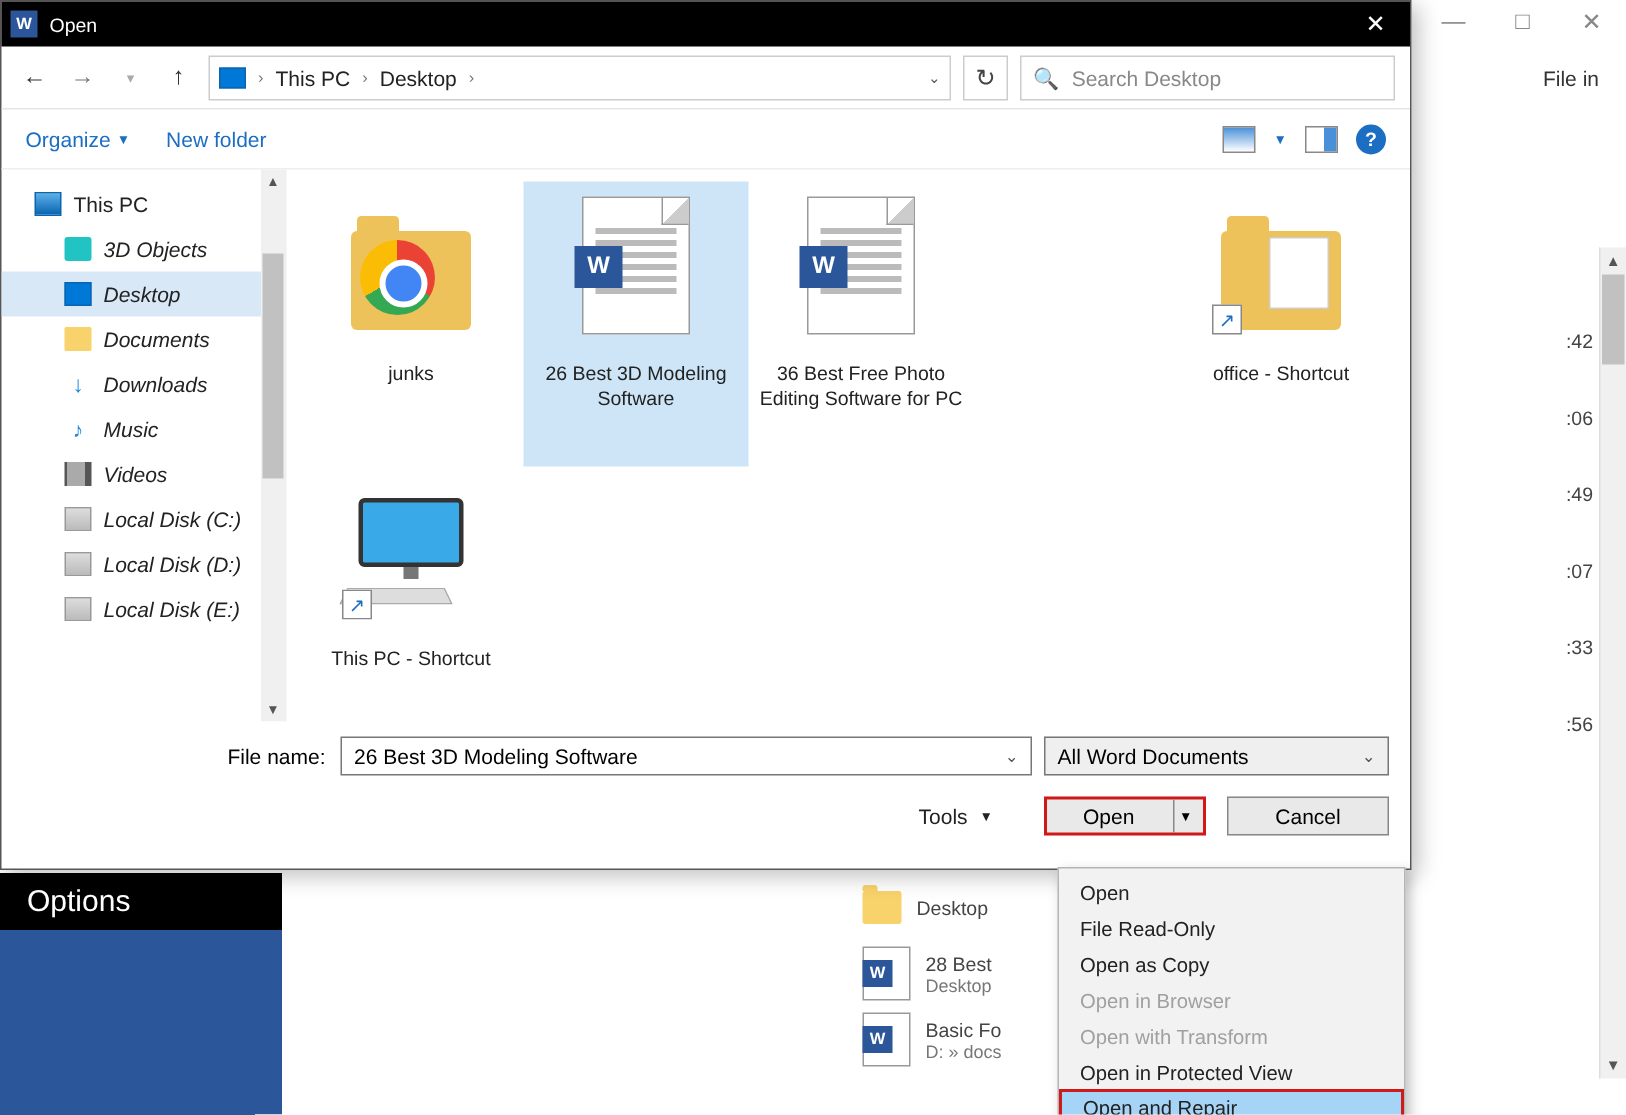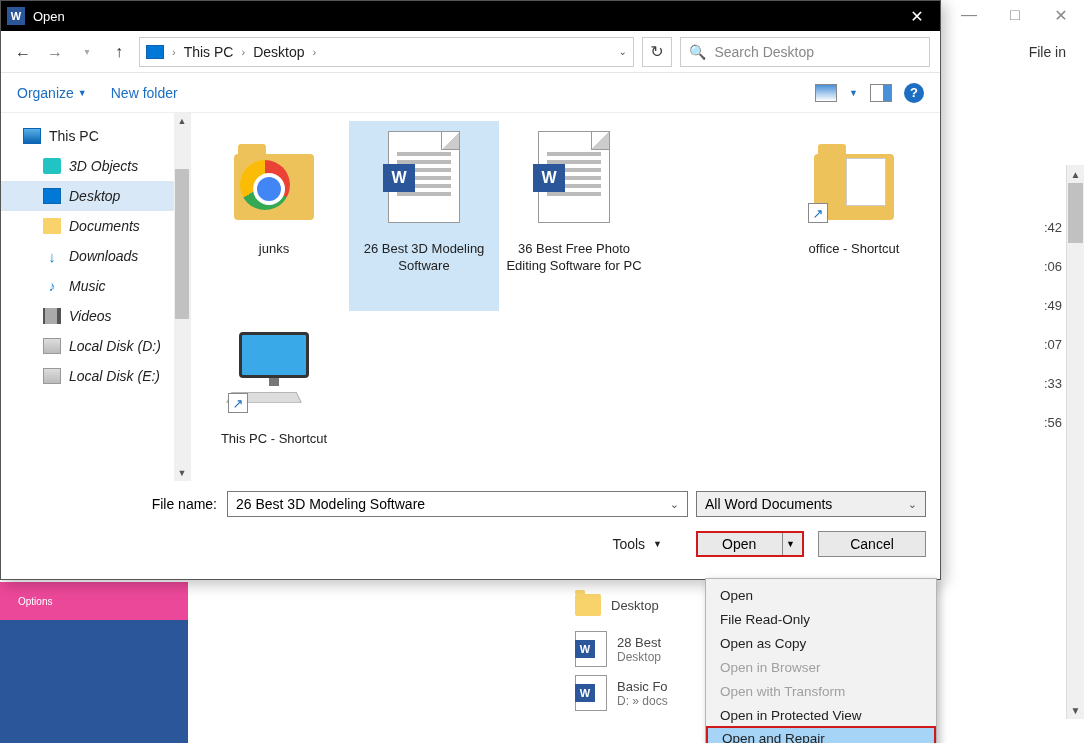--- a/index.html
+++ b/index.html
@@ -3,26 +3,26 @@
 <meta charset="utf-8">
 <style>
 * { margin: 0; padding: 0; box-sizing: border-box; font-family: "Segoe UI", Tahoma, sans-serif; }
 body { background: #fff; width: 1084px; height: 743px; position: relative; overflow: hidden; }
 
 
 .bg-app { position: absolute; top: 0; left: 0; right: 0; bottom: 0; background: #fff; }
 .bg-title { position: absolute; top: 0; left: 940px; right: 0; height: 30px; display: flex; justify-content: flex-end; align-items: center; }
 .bg-title .winbtn { width: 46px; height: 30px; display: flex; align-items: center; justify-content: center; color: #888; }
 .bg-signin { position: absolute; top: 44px; right: 18px; font-size: 14px; color: #333; }
-.bg-list { position: absolute; top: 220px; right: 22px; display: flex; flex-direction: column; gap: 24px; font-size: 13px; color: #444; text-align: right; }
+.bg-list { position: absolute; top: 220px; right: 22px; display: flex; flex-direction: column; gap: 36px; font-size: 13px; color: #444; text-align: right; }
 .bg-scroll { position: absolute; top: 165px; right: 0; width: 18px; bottom: 24px; background: #f0f0f0; border-left: 1px solid #ddd; }
 .bg-scroll .sbtn { height: 18px; display:flex; align-items:center; justify-content:center; color:#555; font-size:10px; }
 .bg-scroll .sthumb { position:absolute; top:18px; left:1px; right:1px; height:60px; background:#c1c1c1; }
 
-.bg-options { position:absolute; left:0; top:582px; width:188px; height:38px; background:#ec4899; color:#fff; display:flex; align-items:center; padding-left:18px; font-size:10px; }
+.bg-options { position:absolute; left:0; top:582px; width:188px; height:38px; background:#000000; color:#fff; display:flex; align-items:center; padding-left:18px; font-size:20px; }
 .bg-darkblue { position:absolute; left:0; top:620px; width:188px; bottom:0; background:#2b579a; }
 
 .bg-recent { position:absolute; left:575px; top:583px; right:150px; }
 .bg-recent .row { display:flex; align-items:center; height:44px; gap:10px; }
 .bg-recent .wi { width:32px; height:36px; position:relative; }
 .bg-recent .wi .pg { position:absolute; inset:0; background:#fff; border:1px solid #999; }
 .bg-recent .wi .wb { position:absolute; left:0; top:9px; width:20px; height:18px; background:#2b579a; color:#fff; font-size:11px; font-weight:bold; display:flex; align-items:center; justify-content:center; }
 .bg-recent .tx { display:flex; flex-direction:column; font-size:13px; color:#444; }
 .bg-recent .tx .sub { font-size:12px; color:#777; }
 .bg-recent .time { margin-left:auto; font-size:13px; color:#555; padding-right:60px; }
@@ -237,20 +237,24 @@
         <div class="tnode child">
             <span class="ticon ti-music">♪</span>
             <span>Music</span>
           </div>
         <div class="tnode child">
             <span class="ticon ti-vid"></span>
             <span>Videos</span>
           </div>
         <div class="tnode child">
             <span class="ticon ti-disk"></span>
+            <span>Local Disk (C:)</span>
+          </div>
+        <div class="tnode child">
+            <span class="ticon ti-disk"></span>
             <span>Local Disk (D:)</span>
           </div>
         <div class="tnode child">
             <span class="ticon ti-disk"></span>
             <span>Local Disk (E:)</span>
           </div>
       </div>
       <div class="tree-scroll">
         <div class="tbtn">▲</div>
         <div class="tthumb"></div>

